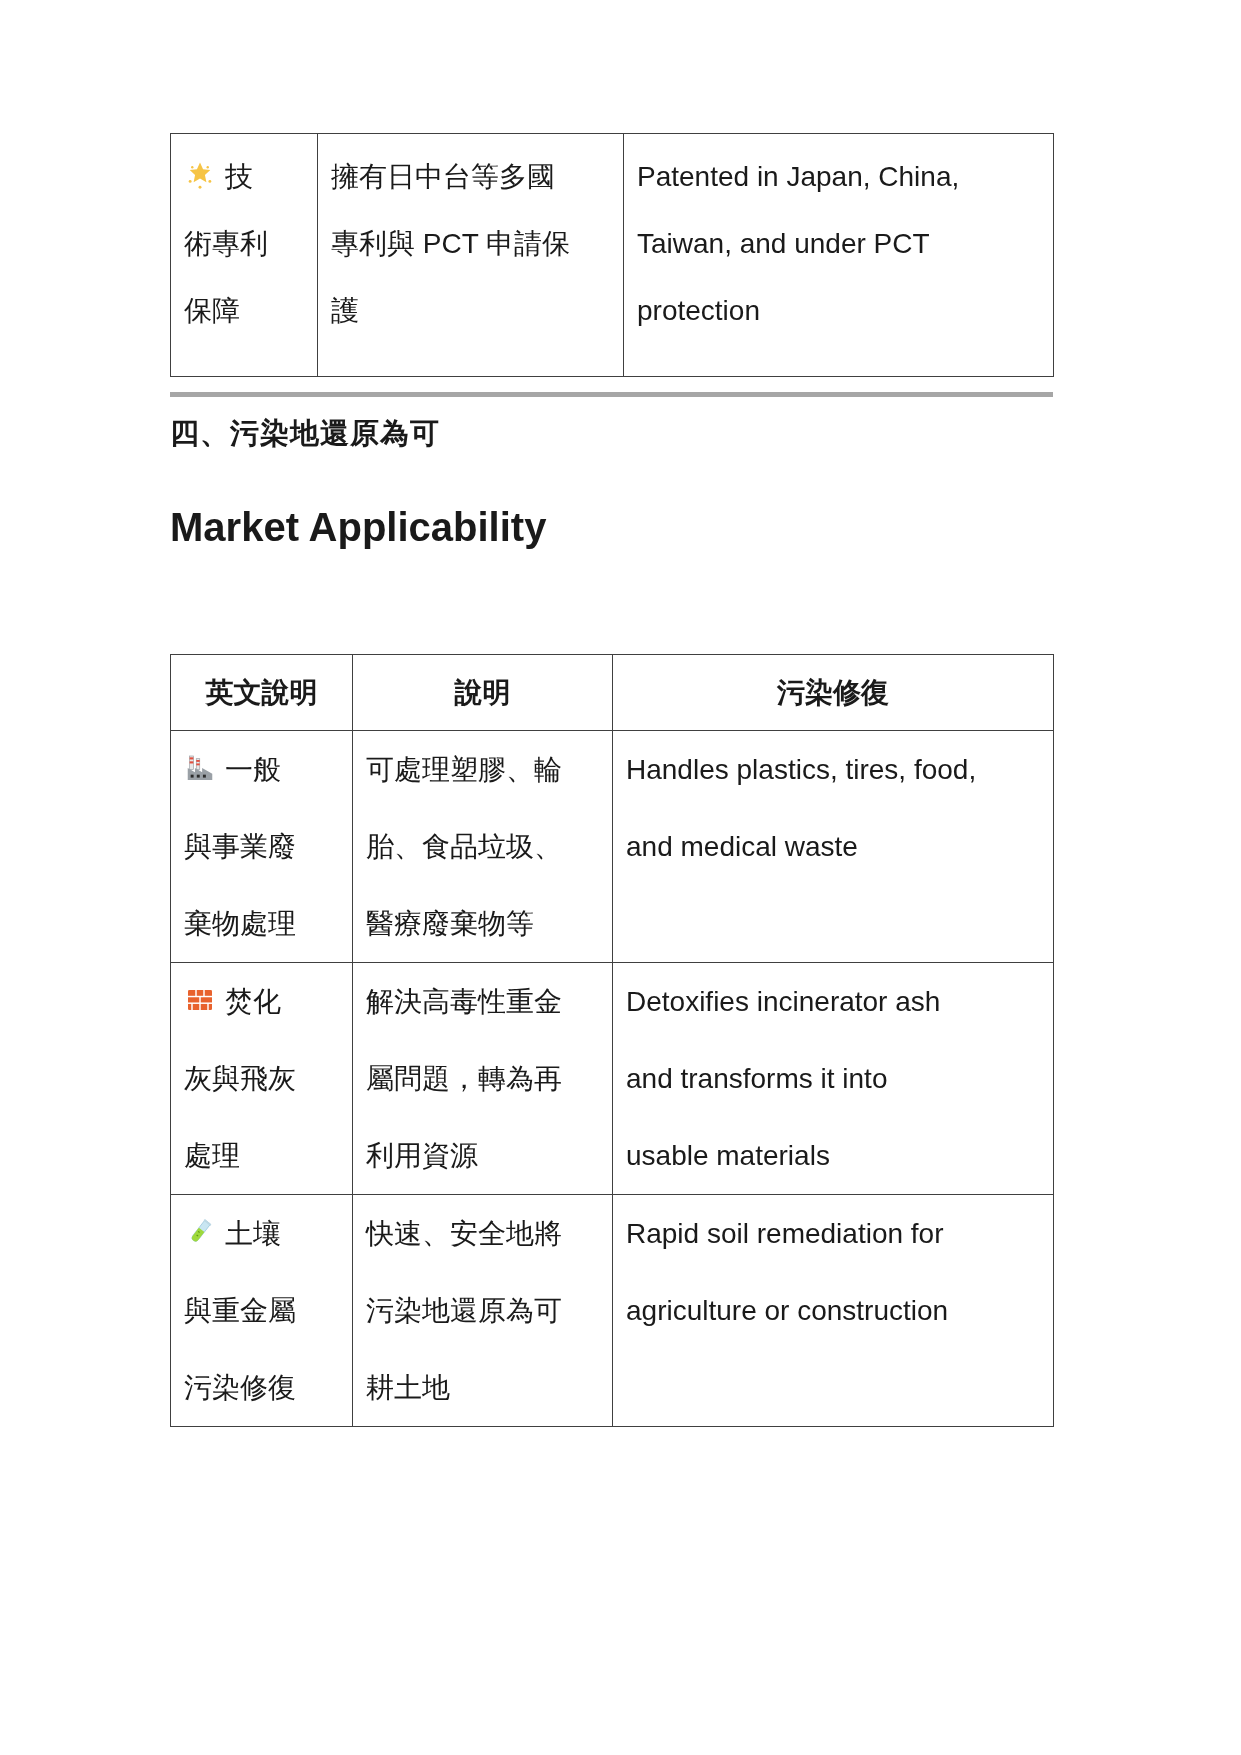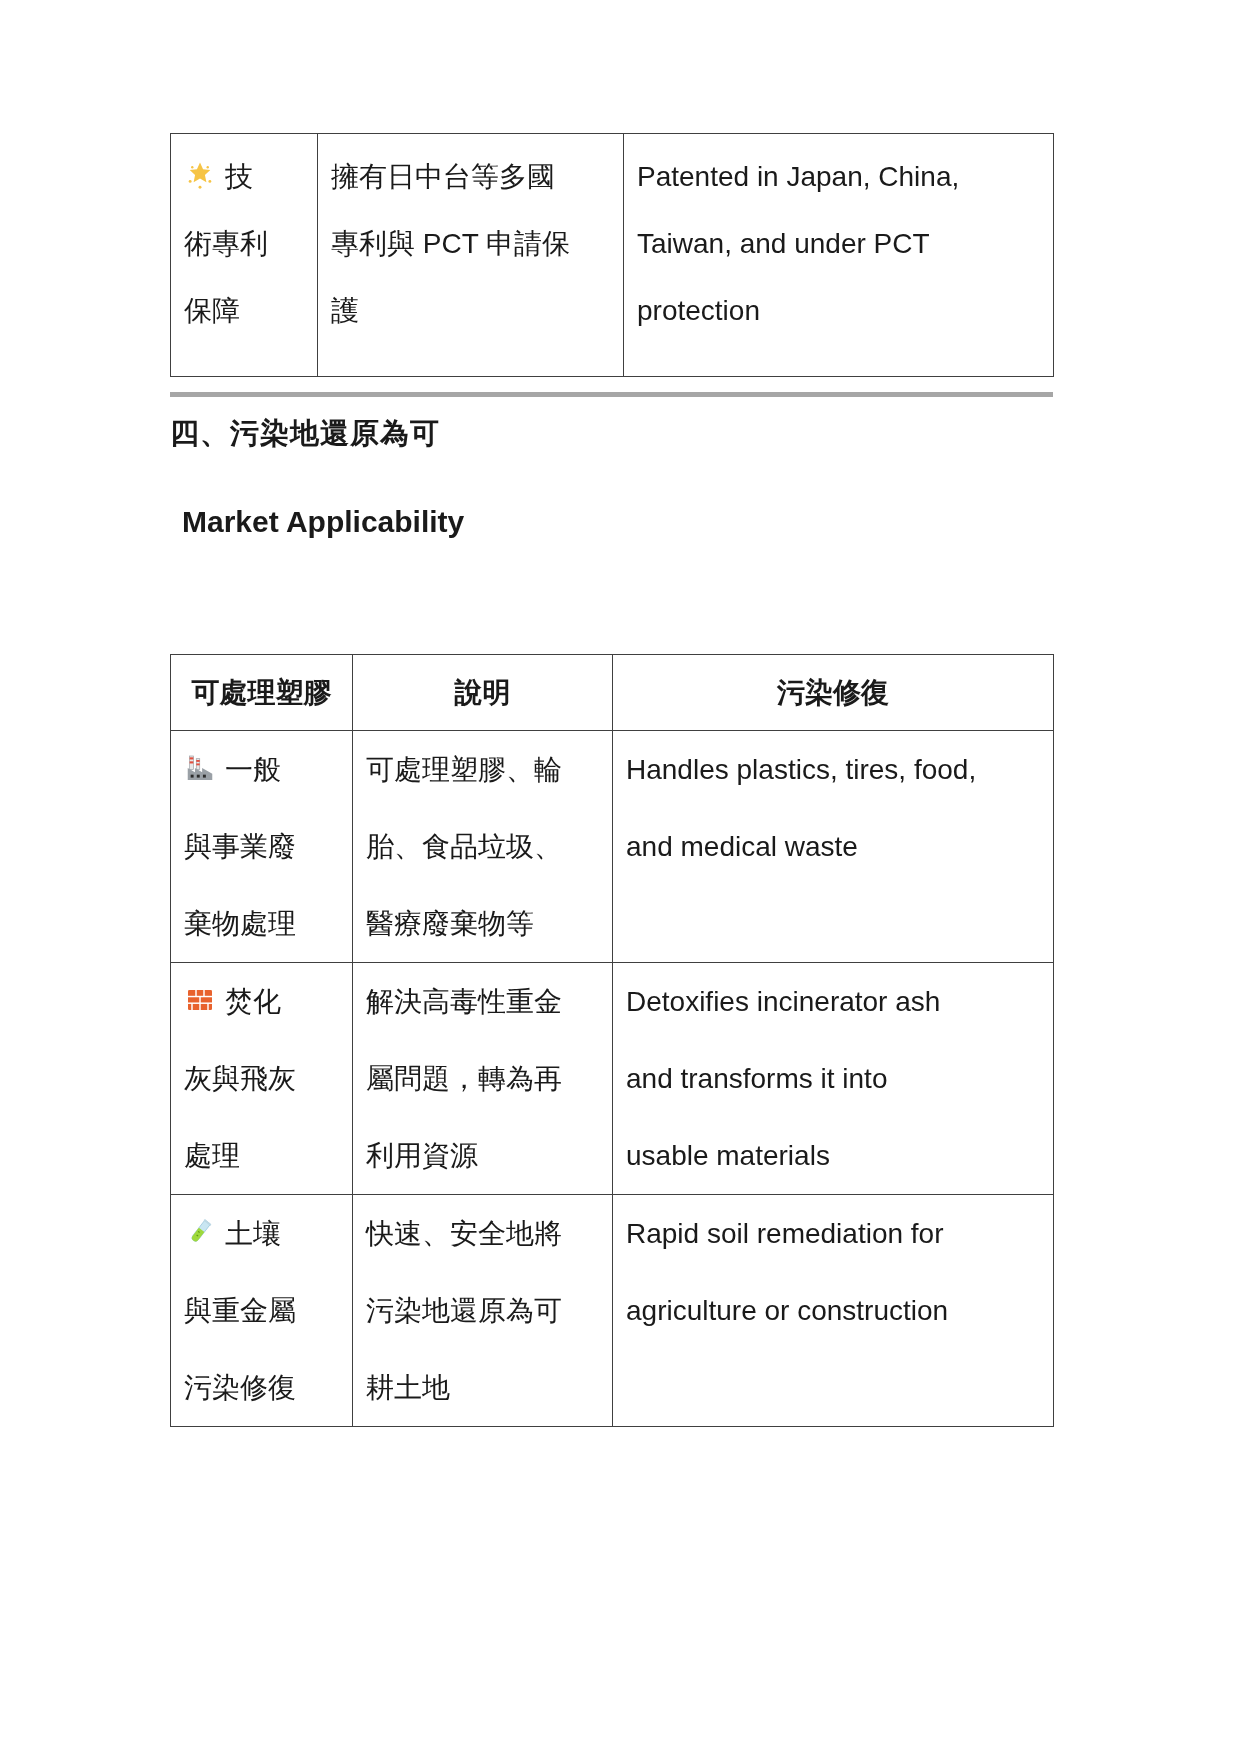--- a/index.html
+++ b/index.html
@@ -15,21 +15,21 @@
 
   
   .patent-table { position:absolute; left:170px; top:133px; width:883px; }
   .patent-table td { height:243px; padding:9px 12px 0 13px; font-size:28px; line-height:67px; }
 
   
   .divider { position:absolute; left:170px; top:392px; width:883px; height:5px; background:#a6a6a6; }
 
   
   .heading-zh { position:absolute; left:170px; top:414px; font-size:29px; font-weight:bold; letter-spacing:1px; }
-  .heading-en { position:absolute; left:182px; top:505px; font-size:30px; font-weight:bold; }
+  .heading-en { position:absolute; left:170px; top:505px; font-size:40px; font-weight:bold; }
 
   
   .market-table { position:absolute; left:170px; top:654px; width:883px; }
   .market-table th { height:76px; vertical-align:middle; text-align:center; font-size:28px; font-weight:bold; padding:0; }
   .market-table td { height:176px; padding:0 12px 0 13px; font-size:28px; line-height:77px; }
 
   .icon { display:inline-block; width:32px; height:32px; vertical-align:-5px; margin-right:9px; }
   .icon svg { width:100%; height:100%; display:block; }
 
   .page-number { position:absolute; left:0; top:1552px; width:100%; text-align:center; font-size:19px; color:#222; }
@@ -73,21 +73,21 @@
   <div class="heading-en">Market Applicability</div>
 
   <table class="market-table">
     <colgroup>
         <col style="width:182px">
         <col style="width:260px">
         <col style="width:441px">
       </colgroup>
     <tbody>
         <tr>
-      <th>可處理塑膠</th>
+      <th>英文說明</th>
       <th>說明</th>
       <th>污染修復</th>
     </tr>
     <tr>
       <td><span class="icon"><svg viewBox="0 0 24 24">
                 <rect x="4.2" y="3" width="2.8" height="10" fill="#e8e8e8" stroke="#9aa0a6" stroke-width="0.5"></rect>
                 <rect x="4.2" y="4" width="2.8" height="1.6" fill="#e04f3f"></rect>
                 <rect x="4.2" y="7" width="2.8" height="1.6" fill="#e04f3f"></rect>
                 <rect x="9.2" y="5" width="2.6" height="8" fill="#e8e8e8" stroke="#9aa0a6" stroke-width="0.5"></rect>
                 <rect x="9.2" y="6" width="2.6" height="1.4" fill="#e04f3f"></rect>

